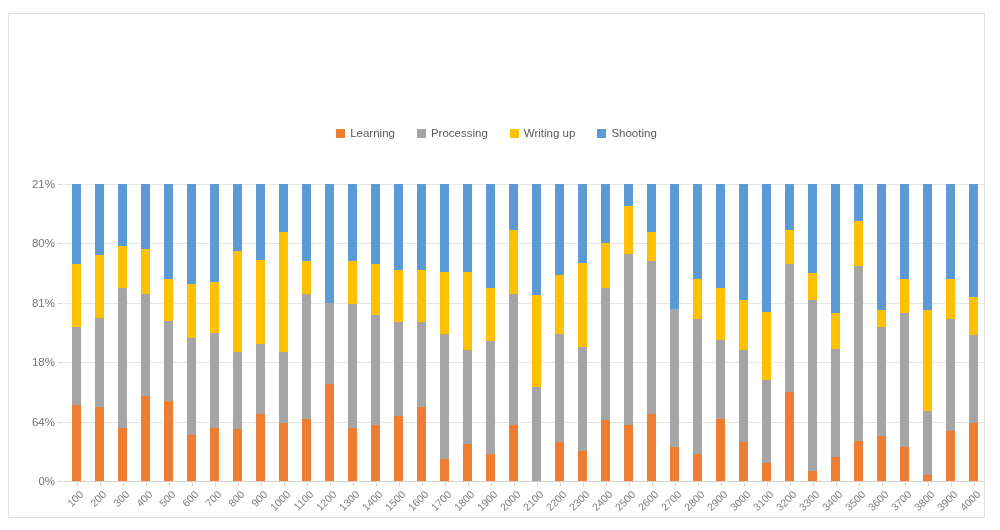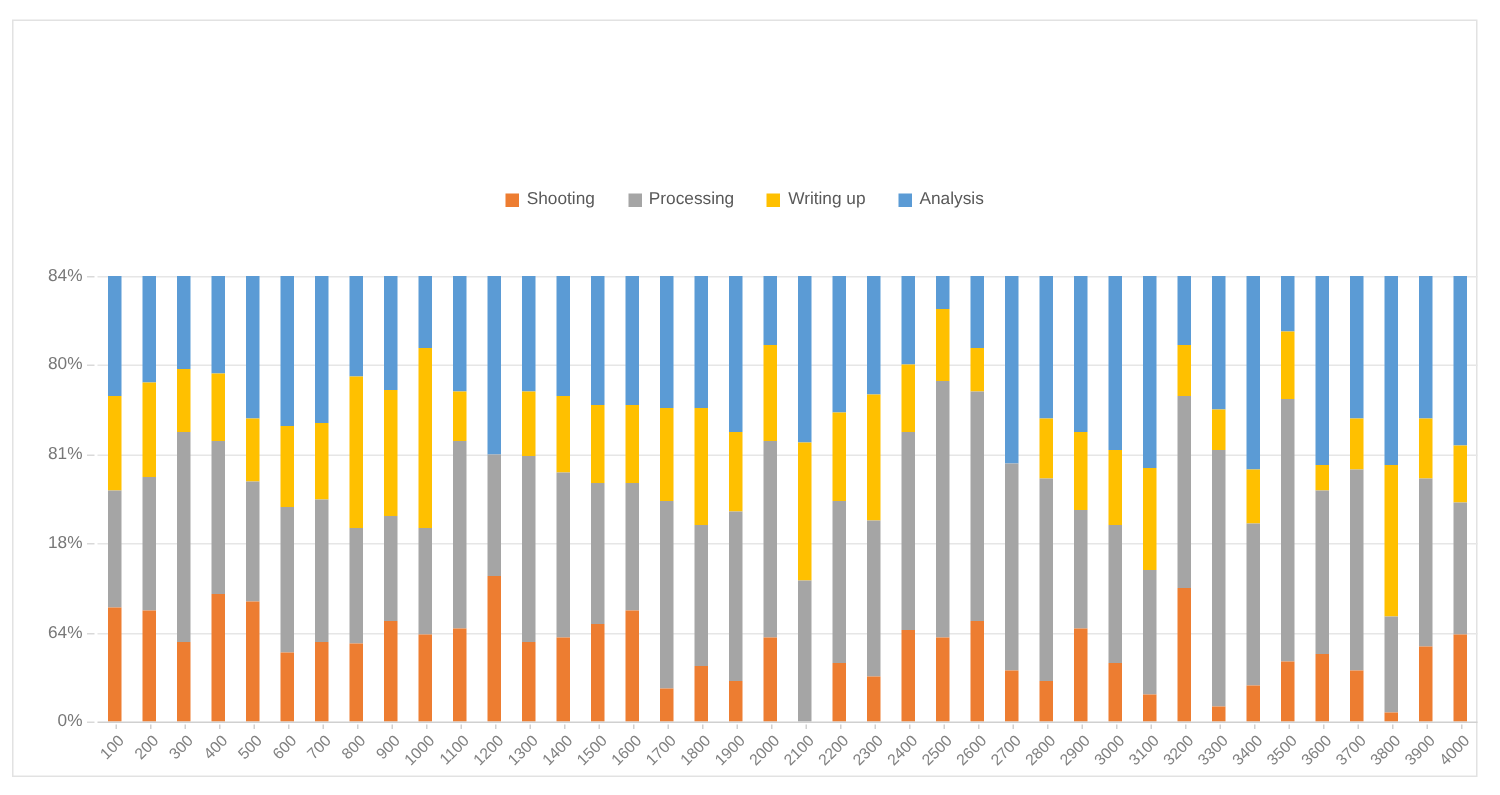--- a/index.html
+++ b/index.html
@@ -164,49 +164,49 @@
 </style>
 </head>
 <body>
 
 <div id="chart-frame">
 
 
   <div id="legend">
       <div class="legend-item">
         <span class="legend-swatch" style="background: rgb(237, 125, 49);"></span>
-        <span>Shooting</span>
+        <span>Learning</span>
       </div>
       <div class="legend-item">
         <span class="legend-swatch" style="background: rgb(165, 165, 165);"></span>
         <span>Processing</span>
       </div>
       <div class="legend-item">
         <span class="legend-swatch" style="background: rgb(255, 192, 0);"></span>
         <span>Writing up</span>
       </div>
       <div class="legend-item">
         <span class="legend-swatch" style="background: rgb(91, 155, 213);"></span>
-        <span>Analysis</span>
+        <span>Shooting</span>
       </div>
     </div>
 
   <div id="plot-wrap">
     <div id="y-axis">
         <div class="y-tick-label" style="top: 305px;">0%</div>
         <div class="y-tick-mark" style="top: 305px;"></div>
         <div class="y-tick-label" style="top: 245.6px;">64%</div>
         <div class="y-tick-mark" style="top: 245.6px;"></div>
         <div class="y-tick-label" style="top: 186.2px;">18%</div>
         <div class="y-tick-mark" style="top: 186.2px;"></div>
         <div class="y-tick-label" style="top: 126.8px;">81%</div>
         <div class="y-tick-mark" style="top: 126.8px;"></div>
         <div class="y-tick-label" style="top: 67.4px; padding-left: 40px;">80%</div>
         <div class="y-tick-mark" style="top: 67.4px;"></div>
-        <div class="y-tick-label" style="top: 8px;">84%</div>
+        <div class="y-tick-label" style="top: 8px;">21%</div>
         <div class="y-tick-mark" style="top: 8px;"></div>
       </div>
     <div id="plot-area">
       <div id="gridlines">
           <div class="gridline" style="top: 237.6px;"></div>
           <div class="gridline" style="top: 178.2px;"></div>
           <div class="gridline" style="top: 118.8px;"></div>
           <div class="gridline" style="top: 59.4px;"></div>
           <div class="gridline" style="top: 0px;"></div>
         </div>

